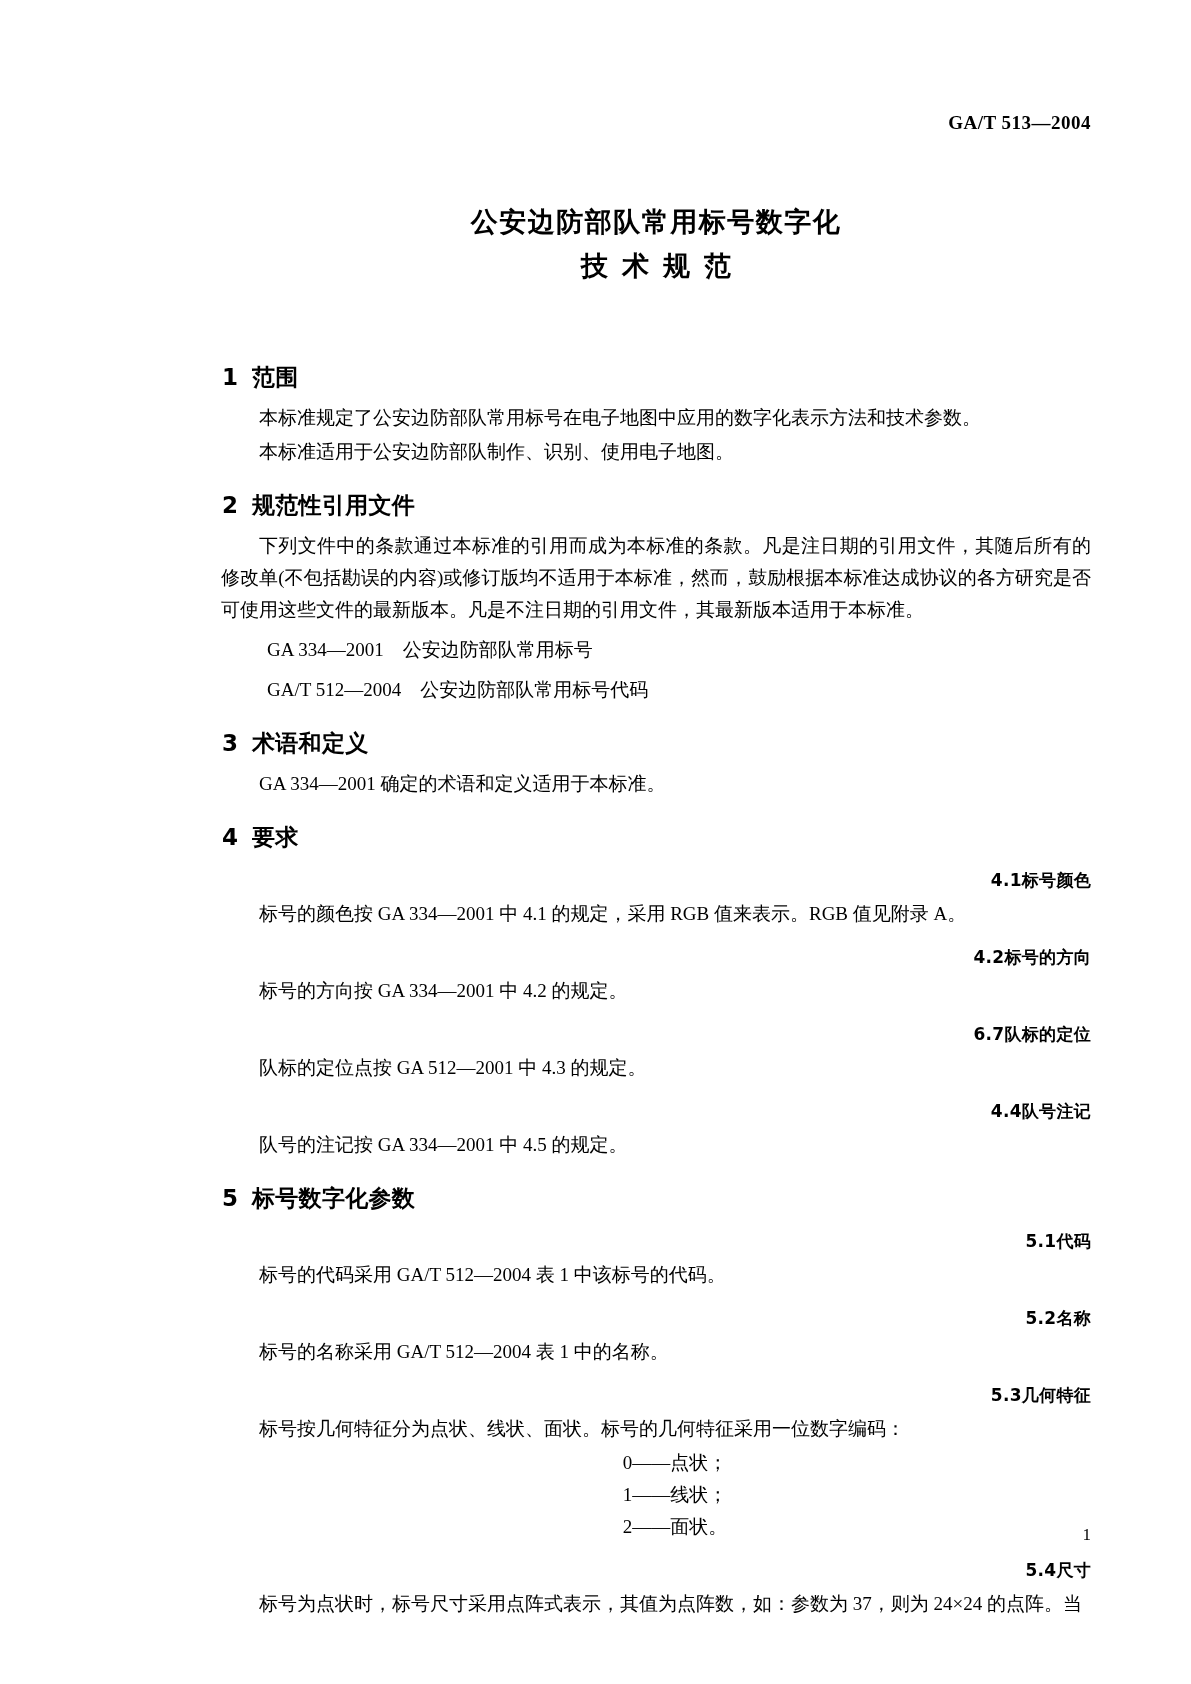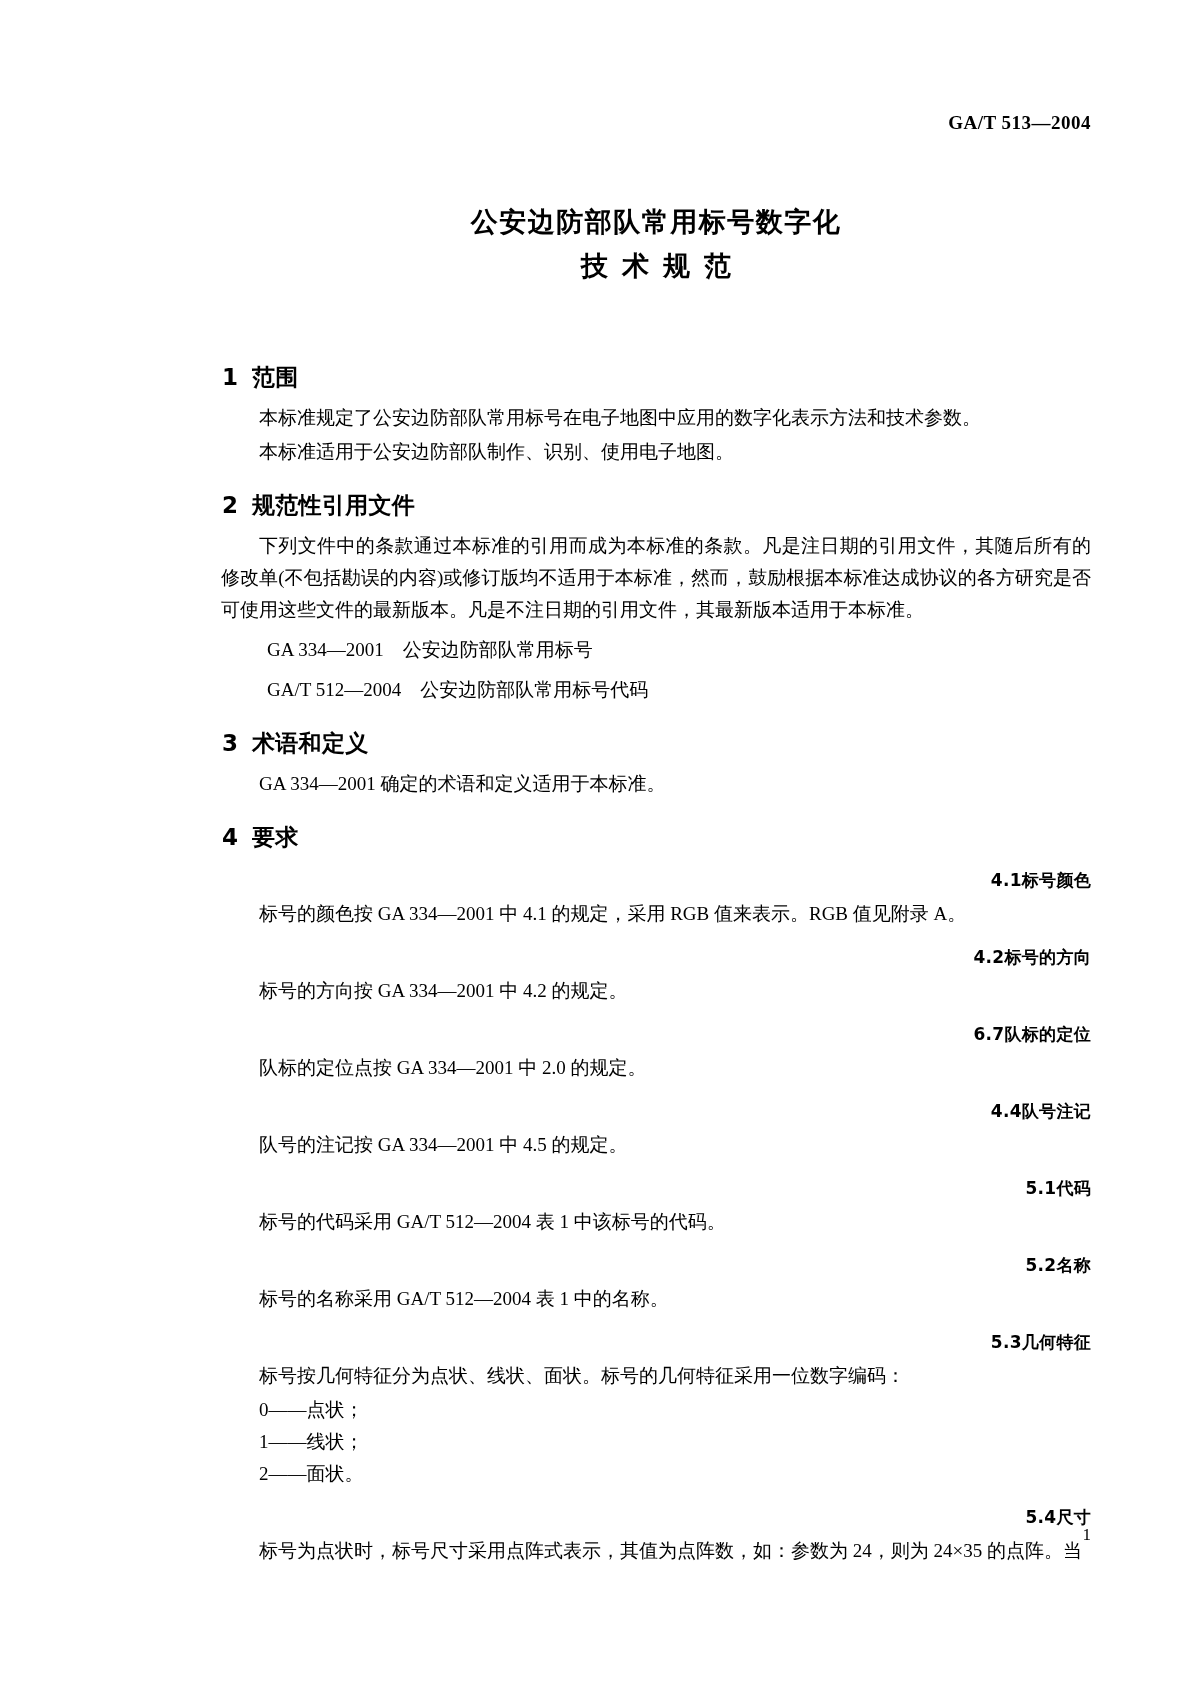--- a/index.html
+++ b/index.html
@@ -102,20 +102,21 @@
     font-size: 19px;
     line-height: 32px;
     margin: 8px;
     padding-left: 38px;
   }
   p.listitem {
     font-size: 19px;
     line-height: 32px;
     margin: 0;
     padding-left: 38px;
+    text-align: center;
   }
   .page-num {
     position: absolute;
     right: 0;
     top: 1525px;
     font-size: 17px;
     font-family: "Liberation Serif", "DejaVu Serif", serif;
   }
 </style>
 </head>
@@ -162,27 +163,30 @@
       <p class="para indent">标号的颜色按 GA 334—2001 中 4.1 的规定，采用 RGB 值来表示。RGB 值见附录 A。</p>
 
       <div class="h2">
         <span class="num">4.2</span><span>标号的方向</span>
       </div>
       <p class="para indent">标号的方向按 GA 334—2001 中 4.2 的规定。</p>
 
       <div class="h2">
         <span class="num">6.7</span><span>队标的定位</span>
       </div>
-      <p class="para indent">队标的定位点按 GA 334—2001 中 2.0 的规定。</p>
+      <p class="para indent">队标的定位点按 GA 512—2001 中 4.3 的规定。</p>
 
       <div class="h2">
         <span class="num">4.4</span><span>队号注记</span>
       </div>
       <p class="para indent">队号的注记按 GA 334—2001 中 4.5 的规定。</p>
 
+      <div class="h1">
+        <span class="num">5</span><span>标号数字化参数</span>
+      </div>
 
       <div class="h2">
         <span class="num">5.1</span><span>代码</span>
       </div>
       <p class="para indent">标号的代码采用 GA/T 512—2004 表 1 中该标号的代码。</p>
 
       <div class="h2">
         <span class="num">5.2</span><span>名称</span>
       </div>
       <p class="para indent">标号的名称采用 GA/T 512—2004 表 1 中的名称。</p>
@@ -191,20 +195,20 @@
         <span class="num">5.3</span><span>几何特征</span>
       </div>
       <p class="para indent">标号按几何特征分为点状、线状、面状。标号的几何特征采用一位数字编码：</p>
       <p class="listitem">0——点状；</p>
       <p class="listitem">1——线状；</p>
       <p class="listitem">2——面状。</p>
 
       <div class="h2">
         <span class="num">5.4</span><span>尺寸</span>
       </div>
-      <p class="para indent">标号为点状时，标号尺寸采用点阵式表示，其值为点阵数，如：参数为 24，则为 24×35 的点阵。当</p>
+      <p class="para indent">标号为点状时，标号尺寸采用点阵式表示，其值为点阵数，如：参数为 37，则为 24×24 的点阵。当</p>
 
     </div>
 
     <div class="page-num">1</div>
 
   </div>
 </div>
 
 </body></html>

